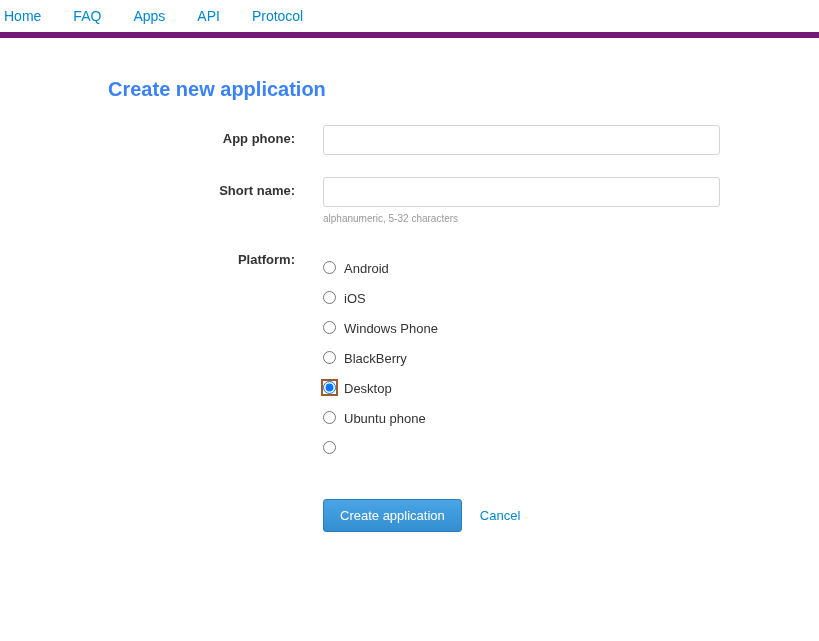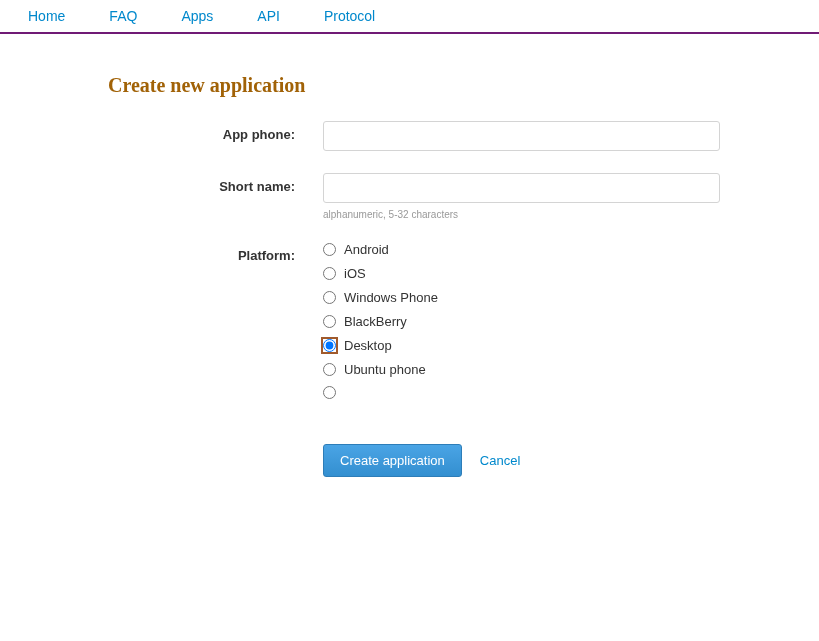--- a/index.html
+++ b/index.html
@@ -9,39 +9,38 @@
     }
     body {
       font-family: Arial, Helvetica, sans-serif;
       font-size: 13px;
       color: #333;
       background: #fff;
       width: 819px;
     }
     .nav {
       display: flex;
-      gap: 44px;
-      padding: 8px 28px;
-      border-bottom: 2px solid #701a75;
+      gap: 32px;
+      padding: 8px 4px;
+      border-bottom: 6px solid #701a75;
     }
     .nav a {
       color: #0088cc;
       text-decoration: none;
       font-size: 14px;
     }
     .container {
       padding: 40px 0 20px 108px;
       max-width: 720px;
     }
     h2 {
       font-size: 20px;
       font-weight: bold;
-      color: #a16207;
+      color: #3b82f6;
       margin-bottom: 24px;
-      font-family: Liberation Serif, serif;
     }
     .form-row {
       display: flex;
       align-items: flex-start;
       margin-bottom: 22px;
     }
     .form-label {
       width: 215px;
       text-align: right;
       padding-right: 28px;
@@ -73,24 +72,25 @@
       resize: both;
       background: #fff;
     }
     .help-text {
       color: #999;
       font-size: 10px;
       margin-top: 6px;
     }
     .radio-item {
       display: flex;
-      align-items: center;
+      align-items: flex-start;
       margin-bottom: 9px;
       font-size: 13px;
       color: #333;
+      margin-top: 15px;
     }
     .radio-item input[type="radio"] {
       margin-right: 8px;
       width: 13px;
       height: 13px;
     }
     .radio-item.selected-highlight input[type="radio"] {
       outline: 2px solid #a05a2c;
       outline-offset: 0;
     }

